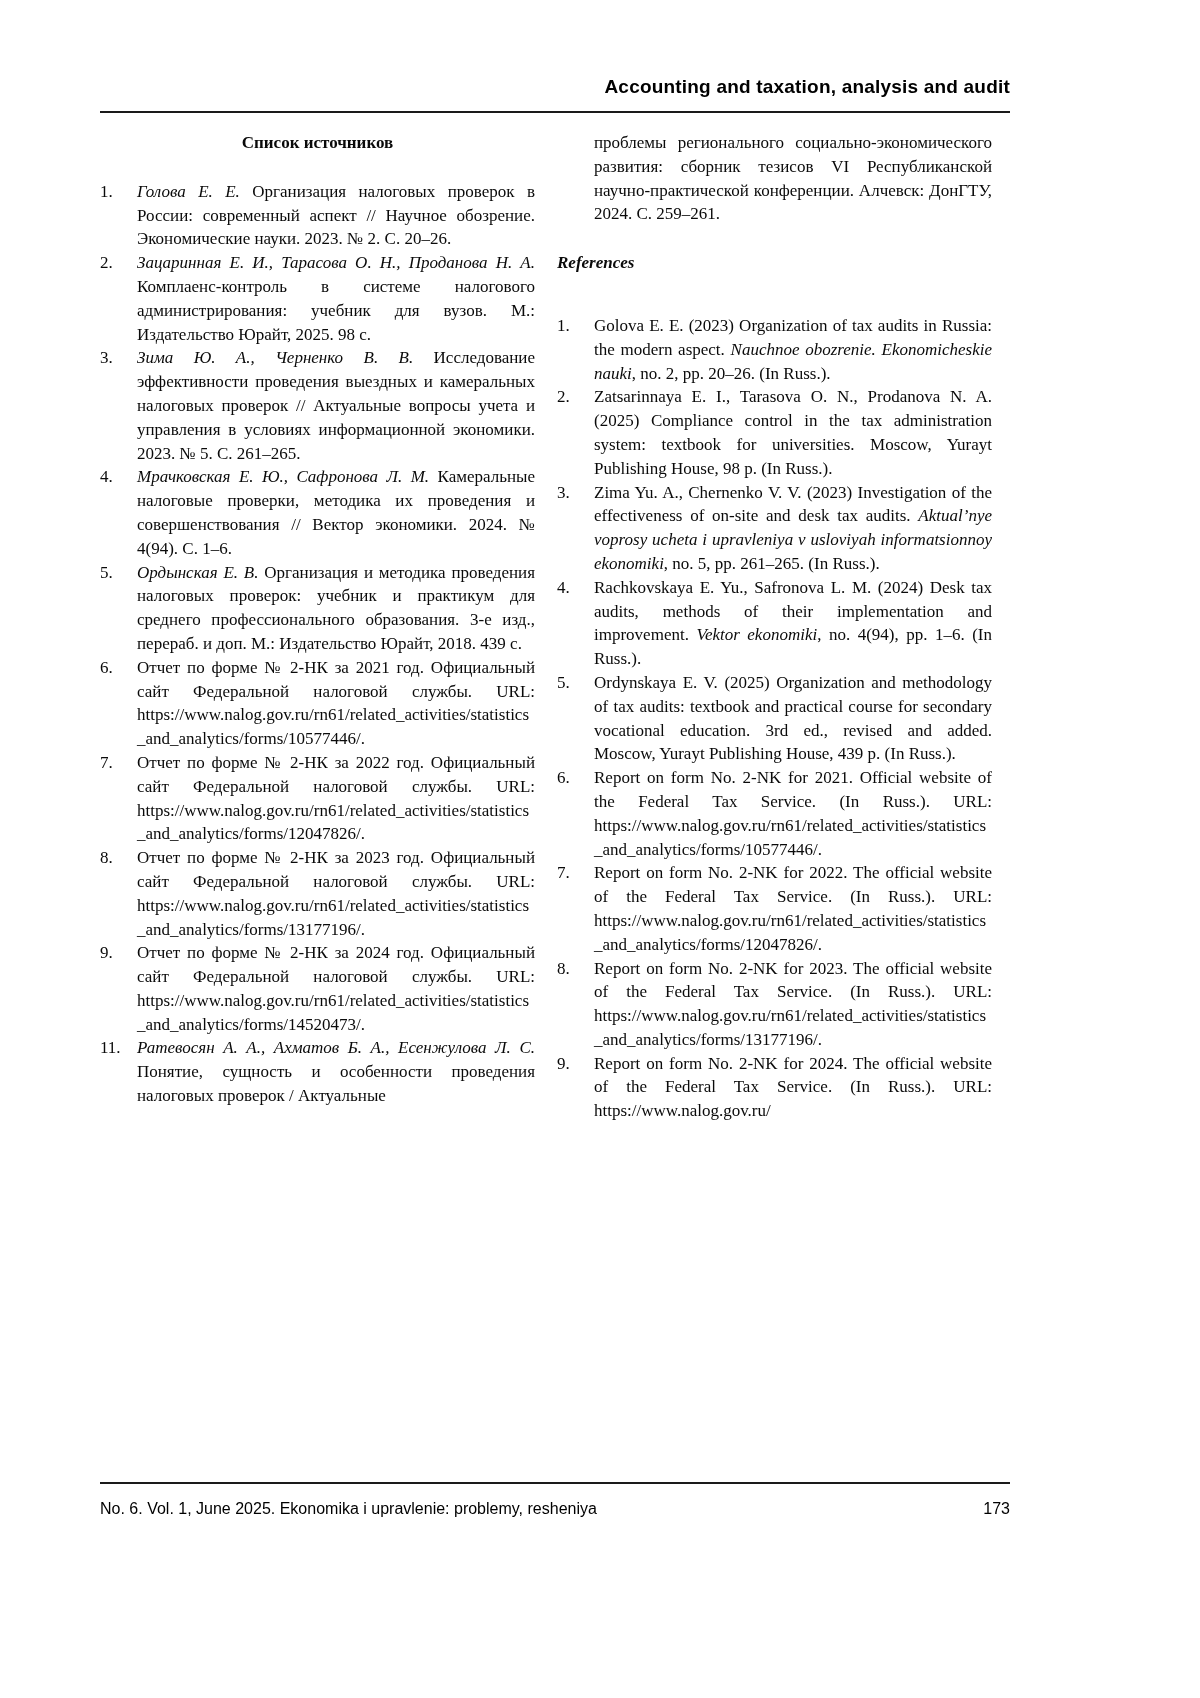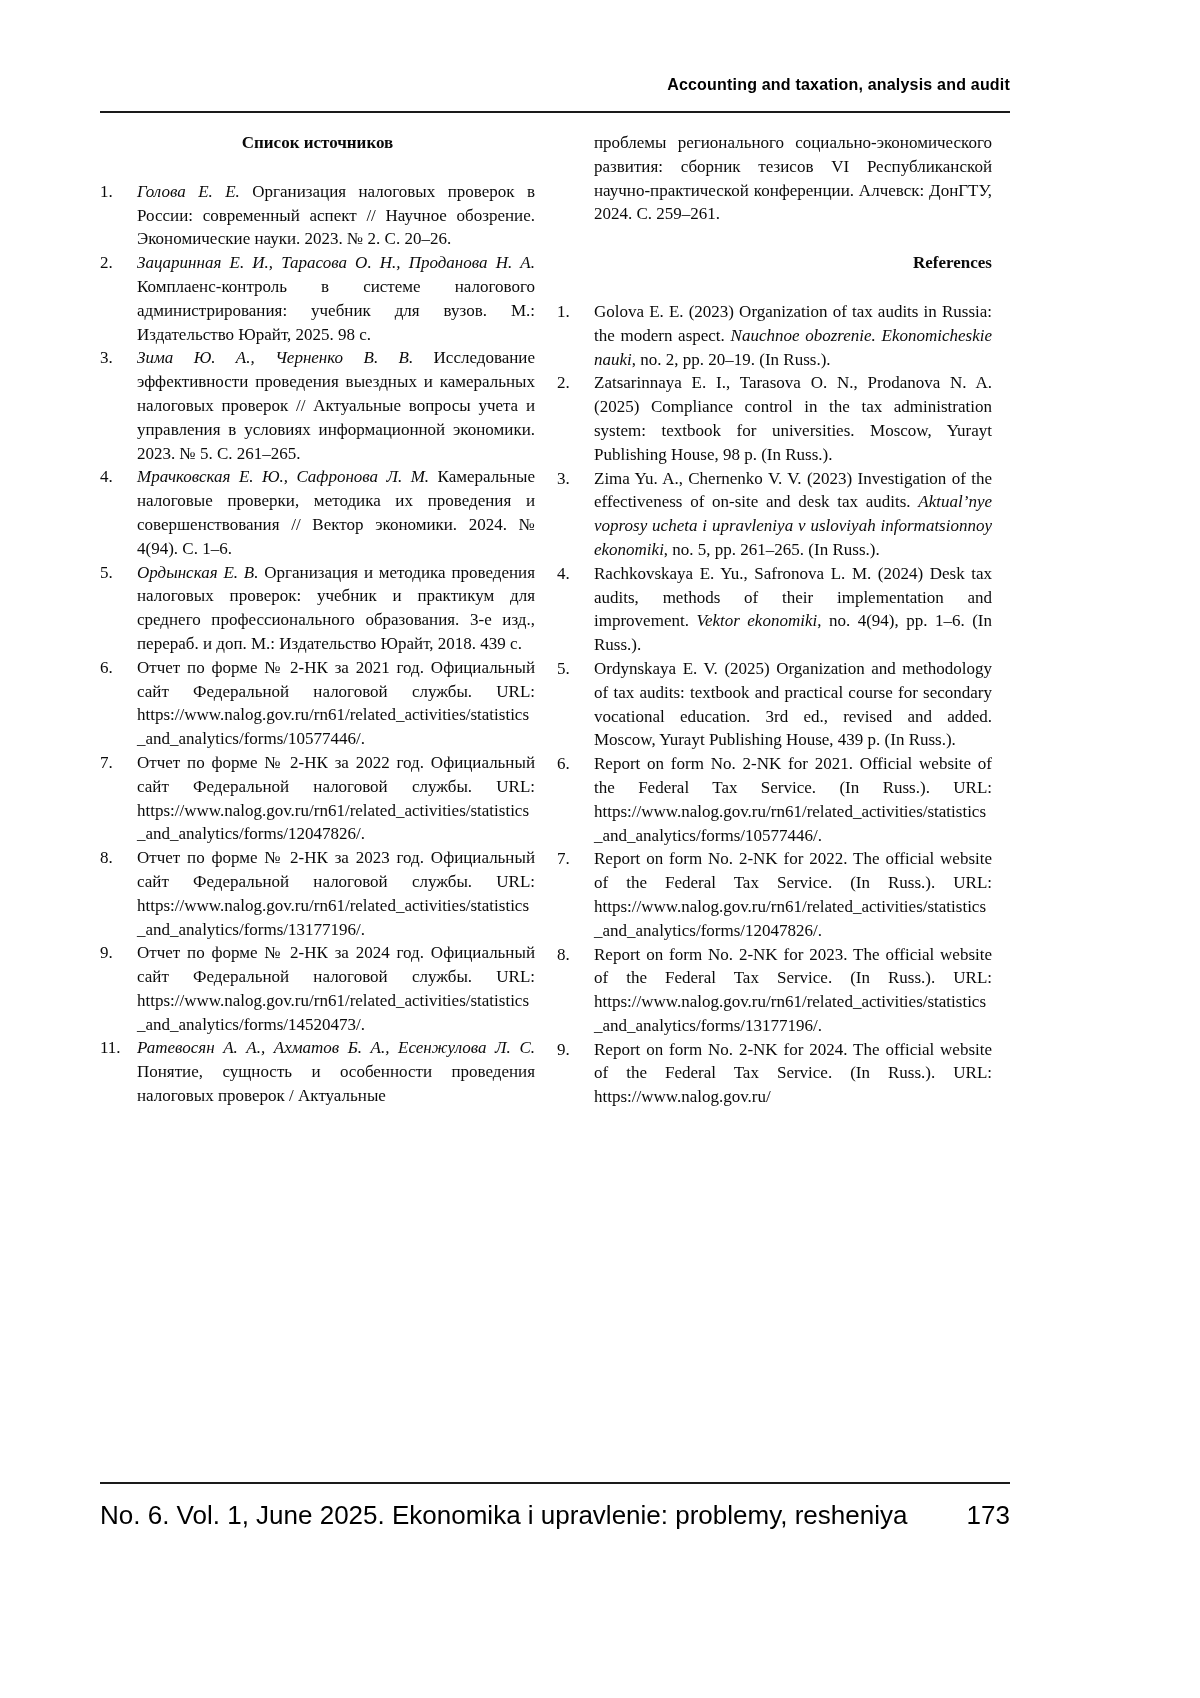--- a/index.html
+++ b/index.html
@@ -17,21 +17,21 @@
   }
 
   .running-head {
     position: absolute;
     top: 76px;
     left: 100px;
     width: 910px;
     text-align: right;
     font-family: "Liberation Sans", sans-serif;
     font-weight: 700;
-    font-size: 16px;
+    font-size: 19px;
     letter-spacing: 0.2px;
     color: #000;
   }
 
   .header-rule {
     position: absolute;
     top: 111px;
     left: 100px;
     width: 910px;
     height: 0;
@@ -61,25 +61,26 @@
 
   .col-heading {
     margin: 0 0 25px 0;
     text-align: center;
     font-weight: 700;
     font-size: 17px;
     line-height: 23.8px;
   }
 
   .references-heading {
-    margin: 25px 0 25px 0;
-    text-align: right;
+    margin: 25px 0 39px 0;
+    text-align: left;
     font-weight: 700;
     font-size: 17px;
     line-height: 23.8px;
+    font-style: italic;
   }
 
   .ref-item {
     display: grid;
     grid-template-columns: 37px 1fr;
   }
 
   .ref-num { text-align: left; }
 
   .ref-text {
@@ -102,21 +103,21 @@
 
   .footer-row {
     position: absolute;
     top: 1500px;
     left: 100px;
     width: 910px;
     display: flex;
     justify-content: space-between;
     align-items: baseline;
     font-family: "Liberation Sans", sans-serif;
-    font-size: 26px;
+    font-size: 16px;
     color: #000;
   }
 </style>
 </head>
 <body>
 
 <div class="page">
 
   <div class="running-head">Accounting and taxation, analysis and audit</div>
 
@@ -174,21 +175,21 @@
       <div id="ru-continuation">
           <div class="ref-item">
             <span class="ref-num"></span>
             <span class="ref-text"><span>проблемы регионального социально-экономического развития: сборник тезисов VI Республиканской научно-практической конференции. Алчевск: ДонГТУ, 2024. С. 259–261.</span></span>
           </div>
         </div>
       <h2 class="references-heading">References</h2>
       <div id="en-list">
           <div class="ref-item">
             <span class="ref-num">1.</span>
-            <span class="ref-text"><span>Golova E. E. (2023) Organization of tax audits in Russia: the modern aspect. </span><em>Nauchnoe obozrenie. Ekonomicheskie nauki</em><span>, no. 2, pp. 20–19. (In Russ.).</span></span>
+            <span class="ref-text"><span>Golova E. E. (2023) Organization of tax audits in Russia: the modern aspect. </span><em>Nauchnoe obozrenie. Ekonomicheskie nauki</em><span>, no. 2, pp. 20–26. (In Russ.).</span></span>
           </div>
           <div class="ref-item">
             <span class="ref-num">2.</span>
             <span class="ref-text"><span>Zatsarinnaya E. I., Tarasova O. N., Prodanova N. A. (2025) Compliance control in the tax administration system: textbook for universities. Moscow, Yurayt Publishing House, 98 p. (In Russ.).</span></span>
           </div>
           <div class="ref-item">
             <span class="ref-num">3.</span>
             <span class="ref-text"><span>Zima Yu. A., Chernenko V. V. (2023) Investigation of the effectiveness of on-site and desk tax audits. </span><em>Aktual’nye voprosy ucheta i upravleniya v usloviyah informatsionnoy ekonomiki</em><span>, no. 5, pp. 261–265. (In Russ.).</span></span>
           </div>
           <div class="ref-item">

